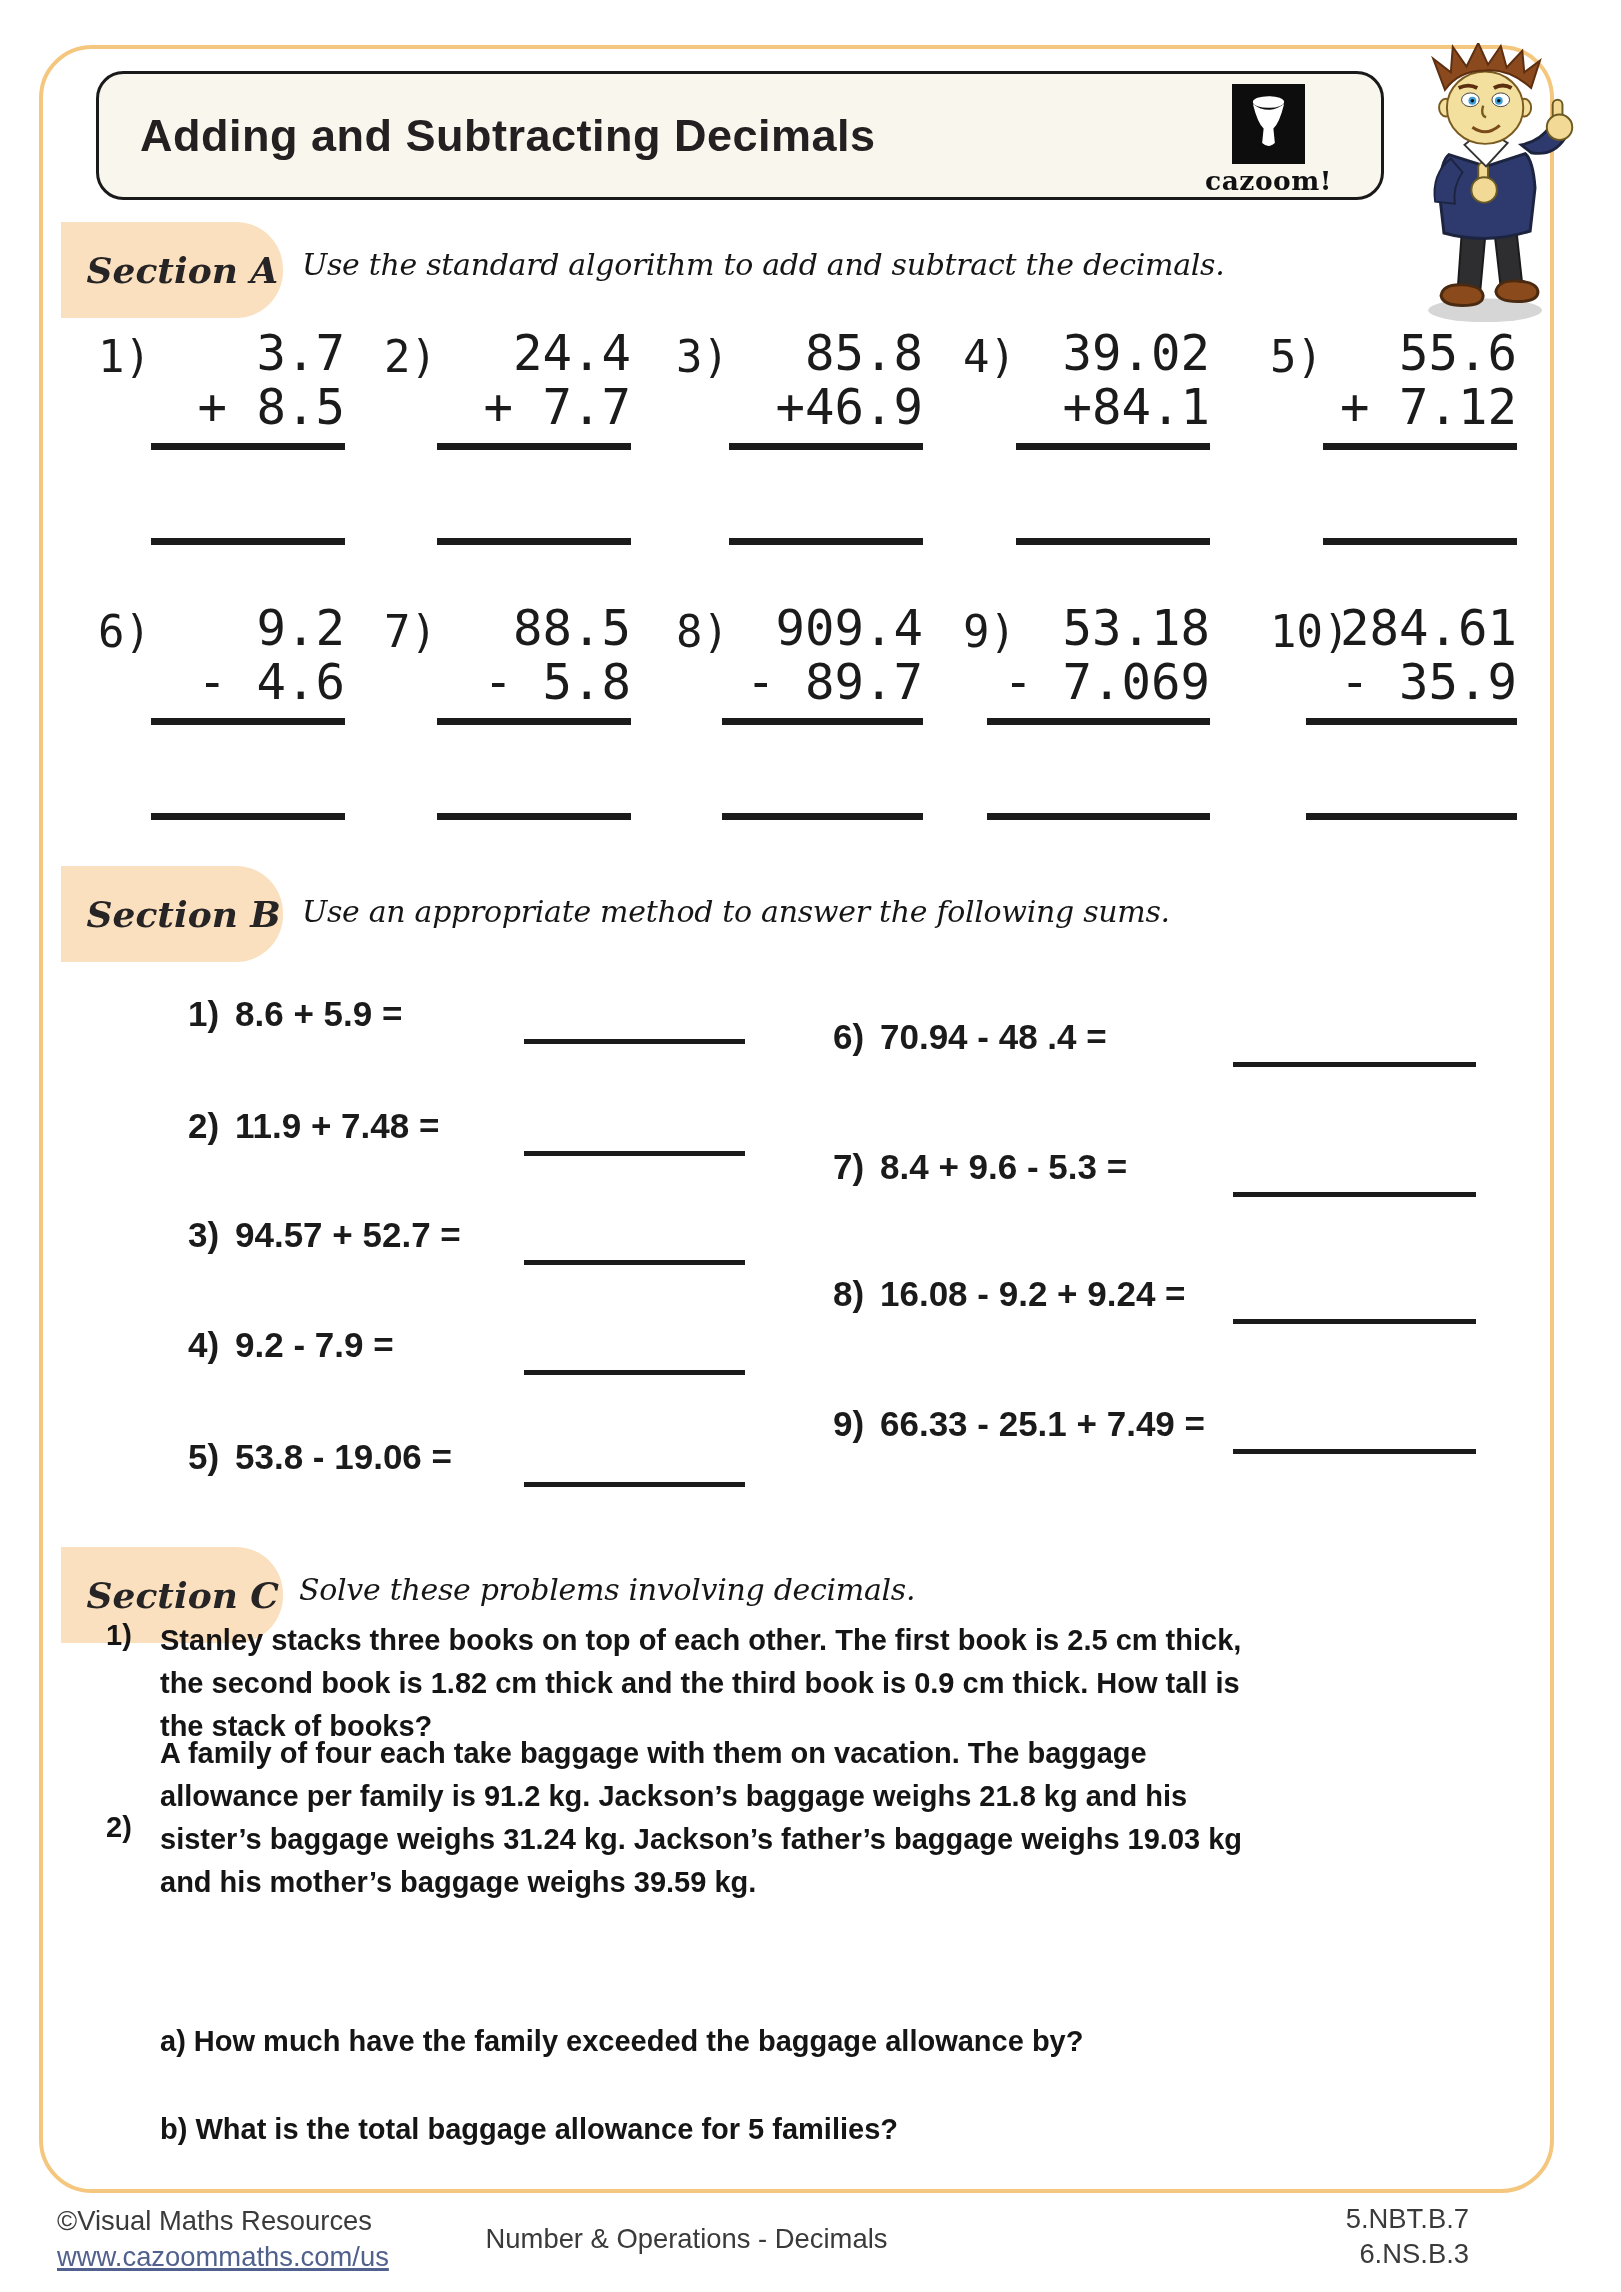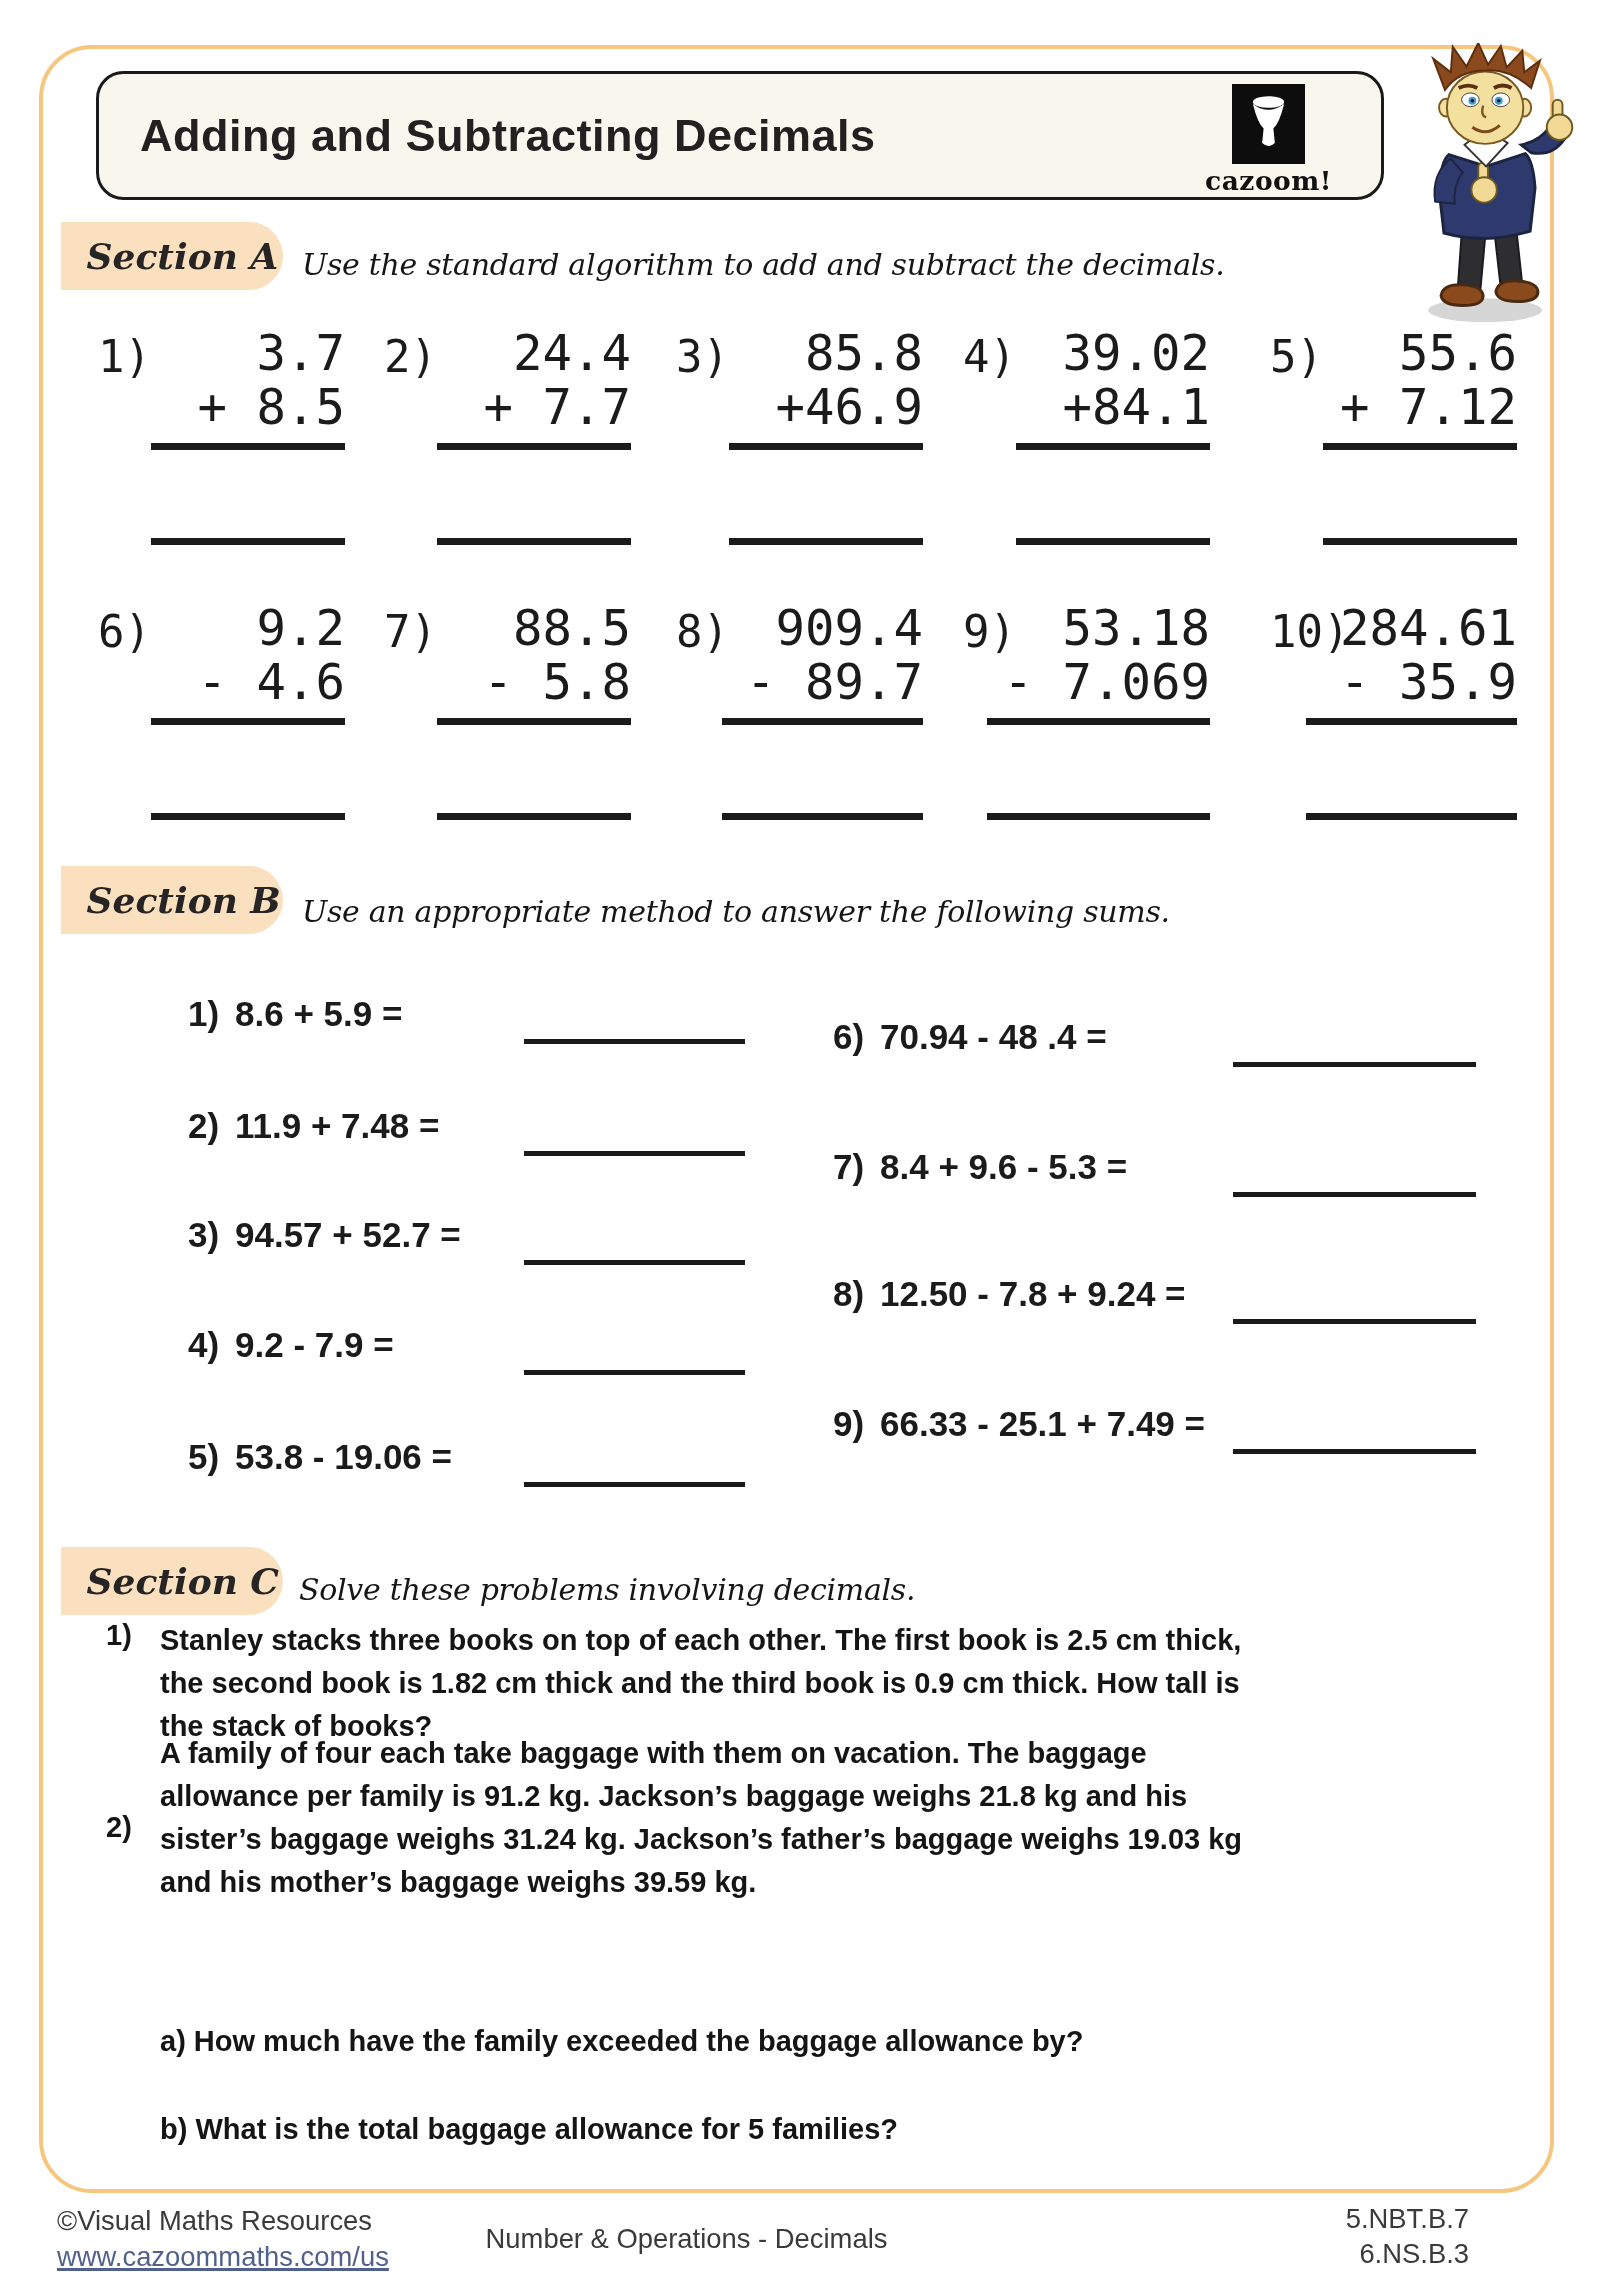--- a/index.html
+++ b/index.html
@@ -19,21 +19,21 @@
   .title-text{
     position:absolute;left:41px;top:50%;transform:translateY(-50%);
     font-size:45px;font-weight:bold;letter-spacing:0.5px;color:#242021;white-space:nowrap;
   }
   .logo{position:absolute;right:49px;top:9.8px;width:127px;text-align:center;}
   .logo-square{width:73px;height:80px;background:#0d0d0d;margin:0 auto;display:flex;align-items:center;justify-content:center;}
   .logo-text{font-family:"DejaVu Serif",serif;font-weight:bold;font-size:26.5px;margin-top:1px;letter-spacing:0.5px;color:#111;}
   .mascot{position:absolute;left:1384px;top:43px;width:211px;height:284px;}
   
   .section-label{
-    position:absolute;left:61px;width:222px;height:68px;background:#FAE0BF;
+    position:absolute;left:61px;width:222px;height:96px;background:#FAE0BF;
     border-radius:0 47px 47px 0;display:flex;align-items:center;
   }
   .section-label span{
     font-family:"DejaVu Serif",serif;font-style:italic;font-weight:bold;
     font-size:36px;margin-left:25.5px;color:#262424;white-space:nowrap;
   }
   .instruction{
     position:absolute;font-family:"DejaVu Serif",serif;font-style:italic;
     font-size:30px;color:#161616;white-space:nowrap;letter-spacing:-0.3px;
   }
@@ -226,21 +226,21 @@
   <span class="sb-num">6)</span><span>70.94 - 48 .4 =</span>
 </div>
 <div class="sb-line" style="left:1233px;top:1062px;width:243px"></div>
 
 <div class="sb-item" style="left:833px;top:1147px">
   <span class="sb-num">7)</span><span>8.4 + 9.6 - 5.3 =</span>
 </div>
 <div class="sb-line" style="left:1233px;top:1192px;width:243px"></div>
 
 <div class="sb-item" style="left:833px;top:1274px">
-  <span class="sb-num">8)</span><span>12.50 - 7.8 + 9.24 =</span>
+  <span class="sb-num">8)</span><span>16.08 - 9.2 + 9.24 =</span>
 </div>
 <div class="sb-line" style="left:1233px;top:1319px;width:243px"></div>
 
 <div class="sb-item" style="left:833px;top:1404px">
   <span class="sb-num">9)</span><span>66.33 - 25.1 + 7.49 =</span>
 </div>
 <div class="sb-line" style="left:1233px;top:1449px;width:243px"></div>
 
 <div class="section-label" style="top:1547px">
   <span>Section C</span>

